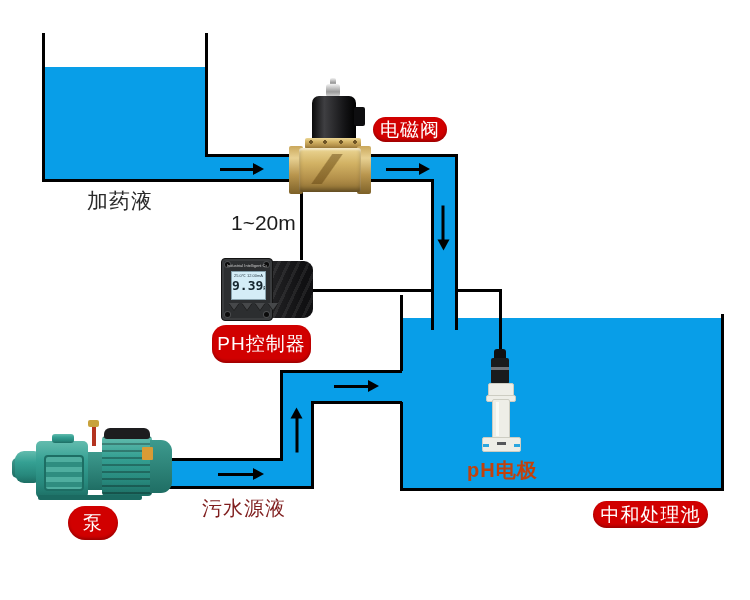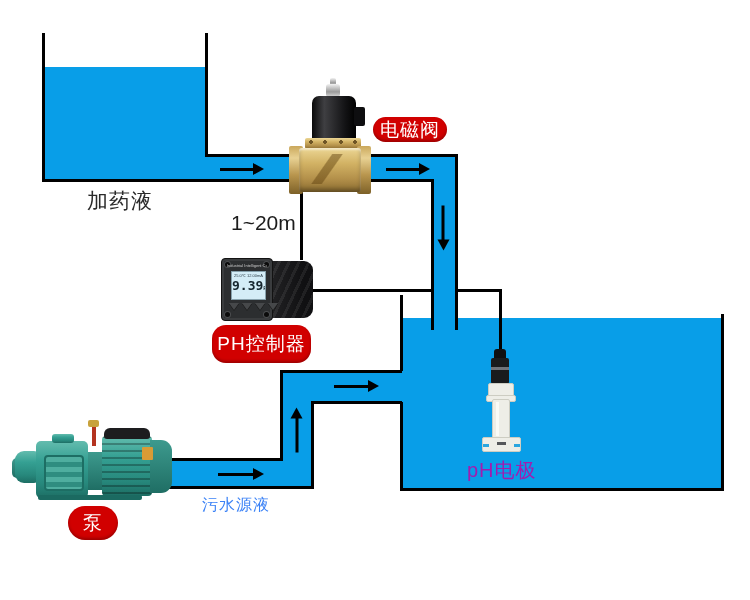--- a/index.html
+++ b/index.html
@@ -201,26 +201,29 @@
     </div>
     <div class="abs white-part" style="left:482px;top:437px;width:37px;height:13px;border-radius:2px;">
       <div style="position:absolute;left:0;top:6px;width:6px;height:3px;background:#2aa6df;"></div>
       <div style="position:absolute;right:0;top:6px;width:6px;height:3px;background:#2aa6df;"></div>
       <div style="position:absolute;left:14px;top:4px;width:9px;height:3px;background:#55575a;"></div>
     </div>
   </div>
 
   <div class="dtext" style="left:87px;top:187px;font-size:21px;color:#2a2a2a;">加药液</div>
   <div class="dtext" style="left:231px;top:211px;font-size:21px;color:#1c1c1c;letter-spacing:0;">1~20m</div>
-  <div class="dtext" style="left:202px;top:495px;font-size:16px;color:#3b82f6;">污水源液</div>
-  <div class="dtext" style="left:467px;top:457px;font-size:20px;color:#a21caf;">pH电极</div>
+  <div class="dtext" style="left:202px;top:495px;font-size:20px;color:#7f1d1d;">污水源液</div>
+  <div class="dtext" style="left:467px;top:457px;font-size:20px;color:#c2410c;font-weight:bold;">pH电极</div>
 
   <div class="pill" style="left:373px;top:117px;width:74px;height:25px;">
     <span>电磁阀</span>
   </div>
   <div class="pill" style="left:212px;top:325px;width:99px;height:38px;">
     <span>PH控制器</span>
   </div>
   <div class="pill" style="left:68px;top:506px;width:50px;height:34px;border-radius:17px;">
     <span>泵</span>
   </div>
+  <div class="pill" style="left:593px;top:501px;width:115px;height:27px;">
+    <span>中和处理池</span>
+  </div>
 
 </div>
 
 </body></html>

